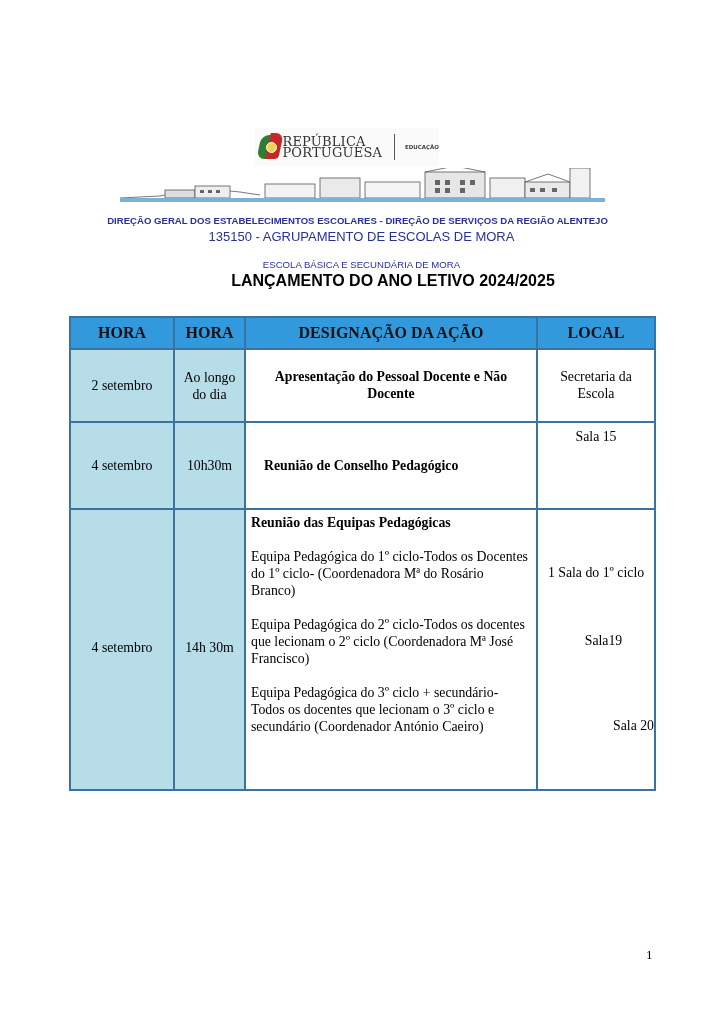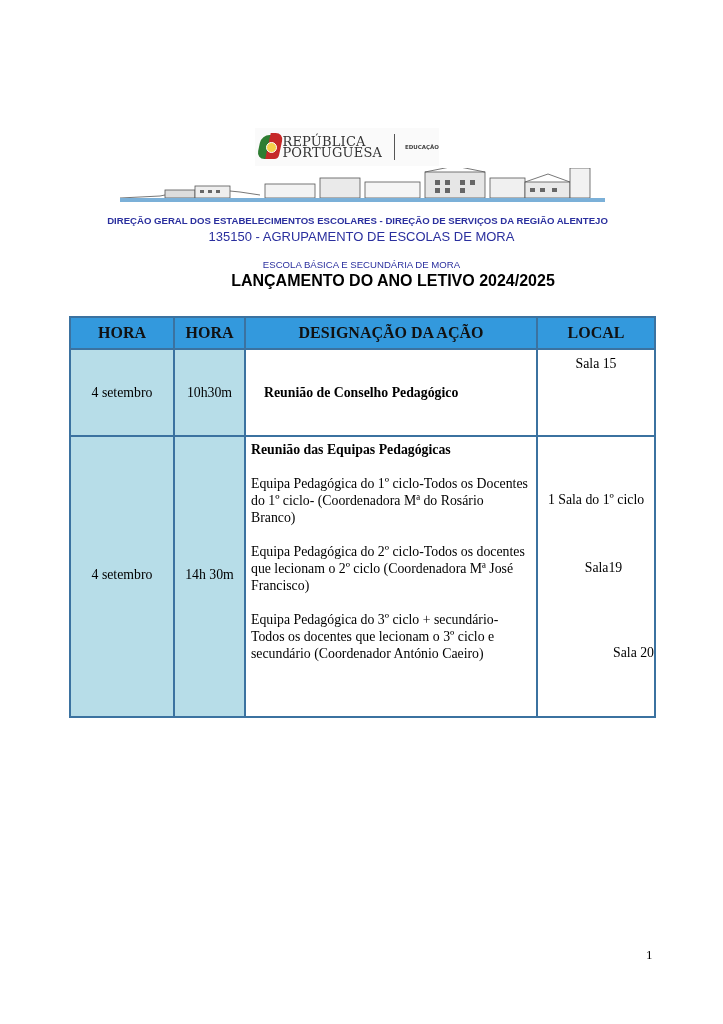--- a/index.html
+++ b/index.html
@@ -105,20 +105,26 @@
   </colgroup>
   <thead>
     <tr>
       <th>HORA</th>
       <th>HORA</th>
       <th>DESIGNAÇÃO DA AÇÃO</th>
       <th>LOCAL</th>
     </tr>
   </thead>
   <tbody>
+    <tr style="height:73px">
+      <td class="c-date">2 setembro</td>
+      <td class="c-hora" style="padding:0 4px;"><span>Ao longo do dia</span></td>
+      <td class="c-desig bold" style="text-align:center; vertical-align:top; padding-top:18px; padding-left:18px; padding-right:18px;"><span>Apresentação do Pessoal Docente e Não Docente</span></td>
+      <td class="c-local" style="vertical-align:top; padding-top:18px; padding-left:16px; padding-right:16px;"><span>Secretaria da Escola</span></td>
+    </tr>
     <tr style="height:87px">
       <td class="c-date">4 setembro</td>
       <td class="c-hora">10h30m</td>
       <td class="c-desig bold" style="padding-left:18px;">Reunião de Conselho Pedagógico</td>
       <td class="c-local top" style="padding-top:5px;">Sala 15</td>
     </tr>
     <tr style="height:281px">
       <td class="c-date" style="padding-bottom:4px;">4 setembro</td>
       <td class="c-hora" style="padding-bottom:5px;">14h 30m</td>
       <td class="c-desig top" style="padding:4px 6px 0 5px;">

